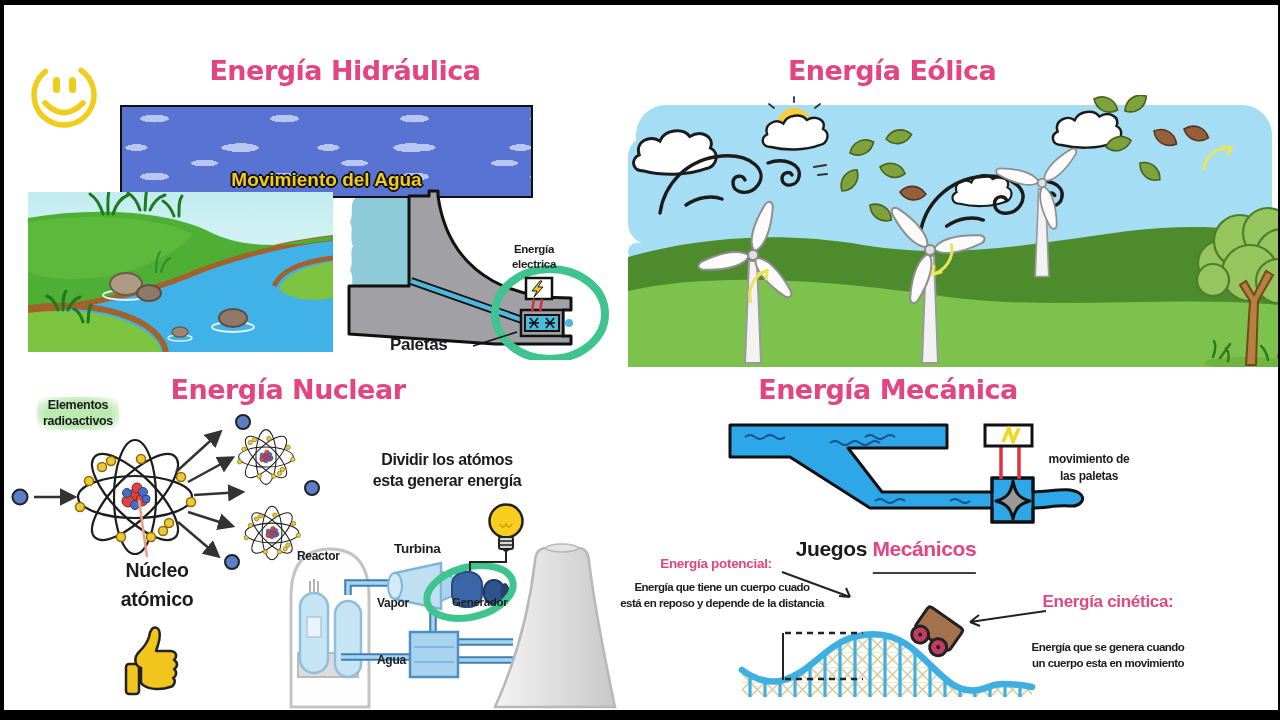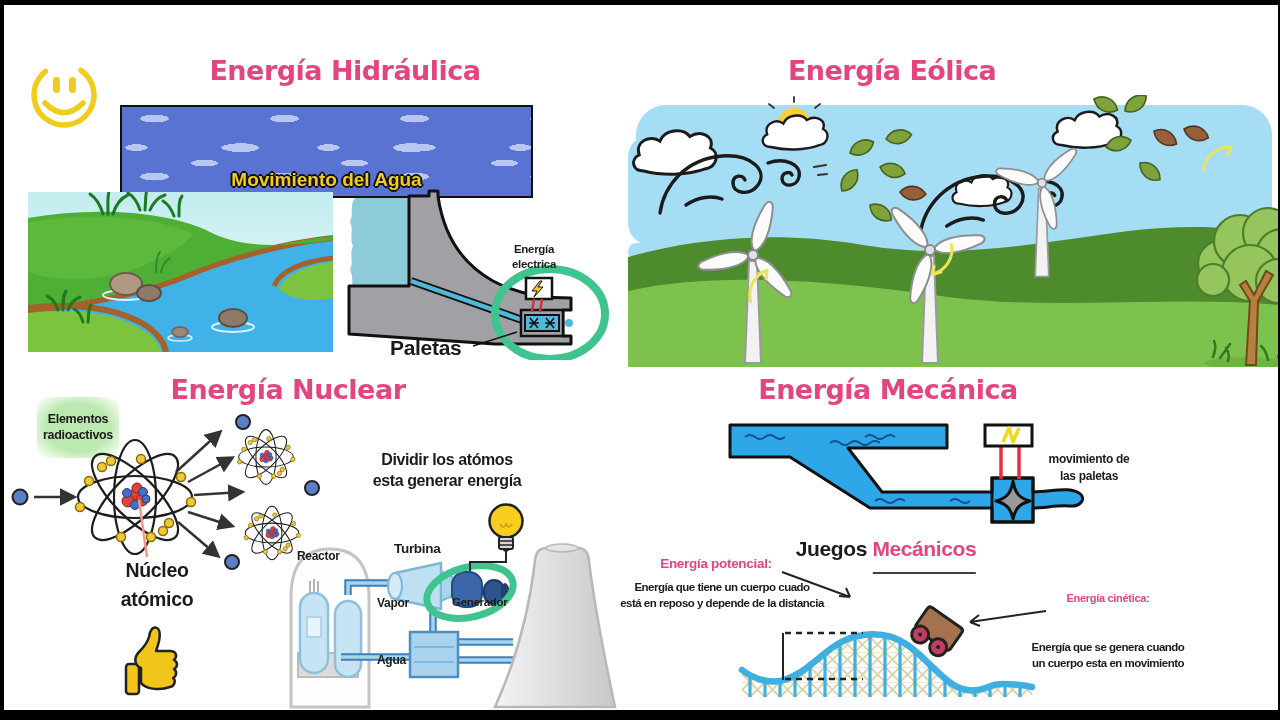--- a/index.html
+++ b/index.html
@@ -17,21 +17,21 @@
           background-image:
             radial-gradient(ellipse 26px 7px at 25% 20%, var(--banner-light,#B7C6F2) 55%, transparent 56%),
             radial-gradient(ellipse 32px 8px at 70% 55%, var(--banner-light,#B7C6F2) 55%, transparent 56%),
             radial-gradient(ellipse 20px 6px at 15% 78%, var(--banner-light,#B7C6F2) 55%, transparent 56%),
             radial-gradient(ellipse 24px 6px at 55% 85%, var(--banner-light,#B7C6F2) 55%, transparent 56%);
           background-size:130px 58px,170px 74px,96px 52px,150px 66px;}
   .banner-label{position:absolute;left:50%;bottom:5px;transform:translateX(-50%);
           font-weight:bold;font-size:19px;color:var(--yellow,#F2CC1B);white-space:nowrap;
           text-shadow:-2px 0 #111,2px 0 #111,0 -2px #111,0 2px #111,-1px -1px #111,1px 1px #111,-1px 1px #111,1px -1px #111;}
   .hl-green{background:radial-gradient(ellipse at center,#BCE9B0 55%,rgba(188,233,176,0) 95%);
-            border-radius:10px;padding:14px 6px;}
+            border-radius:10px;padding:0 6px;}
   .underl{border-bottom:2.5px solid #4a3a42;padding-bottom:12px;}
   svg{display:block;}
 </style>
 </head>
 <body>
 
 <div class="stage">
 
   <div class="cx ttl" style="left:345px;top:55px;">Energía Hidráulica</div>
 
@@ -98,21 +98,21 @@
     <rect x="181" y="90" width="26" height="21" fill="#fff" stroke="#111" stroke-width="2.5"></rect>
     <path d="M195,93 L187,103 L192,103 L189,109 L198,99 L193,99 L197,93 Z" fill="#F2CE1C" stroke="#111" stroke-width="1"></path>
     <line x1="189" y1="111" x2="187" y2="124" stroke="#D5303E" stroke-width="2.5"></line>
     <line x1="197" y1="111" x2="195" y2="124" stroke="#D5303E" stroke-width="2.5"></line>
     <line x1="128" y1="158" x2="172" y2="144" stroke="#111" stroke-width="1.5"></line>
   </svg>
   <div class="cx lbl" style="left:534px;top:242px;font-size:11.5px;">
     <div>Energía</div>
     <div>electrica</div>
   </div>
-  <div class="abs lbl" style="left:390px;top:334px;font-size:21px;">Paletas</div>
+  <div class="abs lbl" style="left:390px;top:334px;font-size:17px;">Paletas</div>
 
   <div class="cx ttl" style="left:892px;top:55px;">Energía Eólica</div>
 
   <svg class="abs" style="left:628px;top:95px;" width="652" height="272" viewBox="0 0 652 272">
     <defs>
       <g id="swirl" stroke="#1b1b1b" stroke-width="3.4" fill="none" stroke-linecap="round">
         <path d="M4,66 C8,38 30,12 66,9 C96,7 112,24 102,38 C94,49 77,47 77,36 C77,28 87,27 89,33"></path>
         <path d="M112,16 C128,10 146,17 143,30 C141,40 127,41 126,32 C126,25 134,24 136,28"></path>
         <path d="M30,58 C42,50 56,48 66,52"></path>
       </g>
@@ -385,21 +385,21 @@
     <span style="color:#1b1b1b;">Juegos</span>
     <span class="underl" style="color:var(--pink,#E2457F);">Mecánicos</span>
   </div>
 
   <div class="cx pinklbl" style="left:716px;top:556px;font-size:13.5px;">Energía potencial:</div>
   <div class="cx lbl" style="left:722px;top:580px;font-size:11.5px;line-height:1.35;letter-spacing:-0.5px;">
     <div>Energía que tiene un cuerpo cuado</div>
     <div>está en reposo y depende de la distancia</div>
   </div>
 
-  <div class="cx pinklbl" style="left:1108px;top:592px;font-size:11px;">Energía cinética:</div>
+  <div class="cx pinklbl" style="left:1108px;top:592px;font-size:17px;">Energía cinética:</div>
   <div class="cx lbl" style="left:1108px;top:612px;font-size:11.5px;line-height:1.4;letter-spacing:-0.5px;margin-top:27px;">
     <div>Energía que se genera cuando</div>
     <div>un cuerpo esta en movimiento</div>
   </div>
 
   <svg class="abs" style="left:720px;top:562px;" width="330" height="142" viewBox="0 -30 330 142">
     <defs>
       <pattern id="lattice" width="15" height="15" patternUnits="userSpaceOnUse">
         <path d="M0,15 L15,0 M0,0 L15,15" stroke="#D8D2A6" stroke-width="1.8" fill="none"></path>
         <path d="M0,0 L15,0" stroke="#E3DEB8" stroke-width="1.5"></path>

